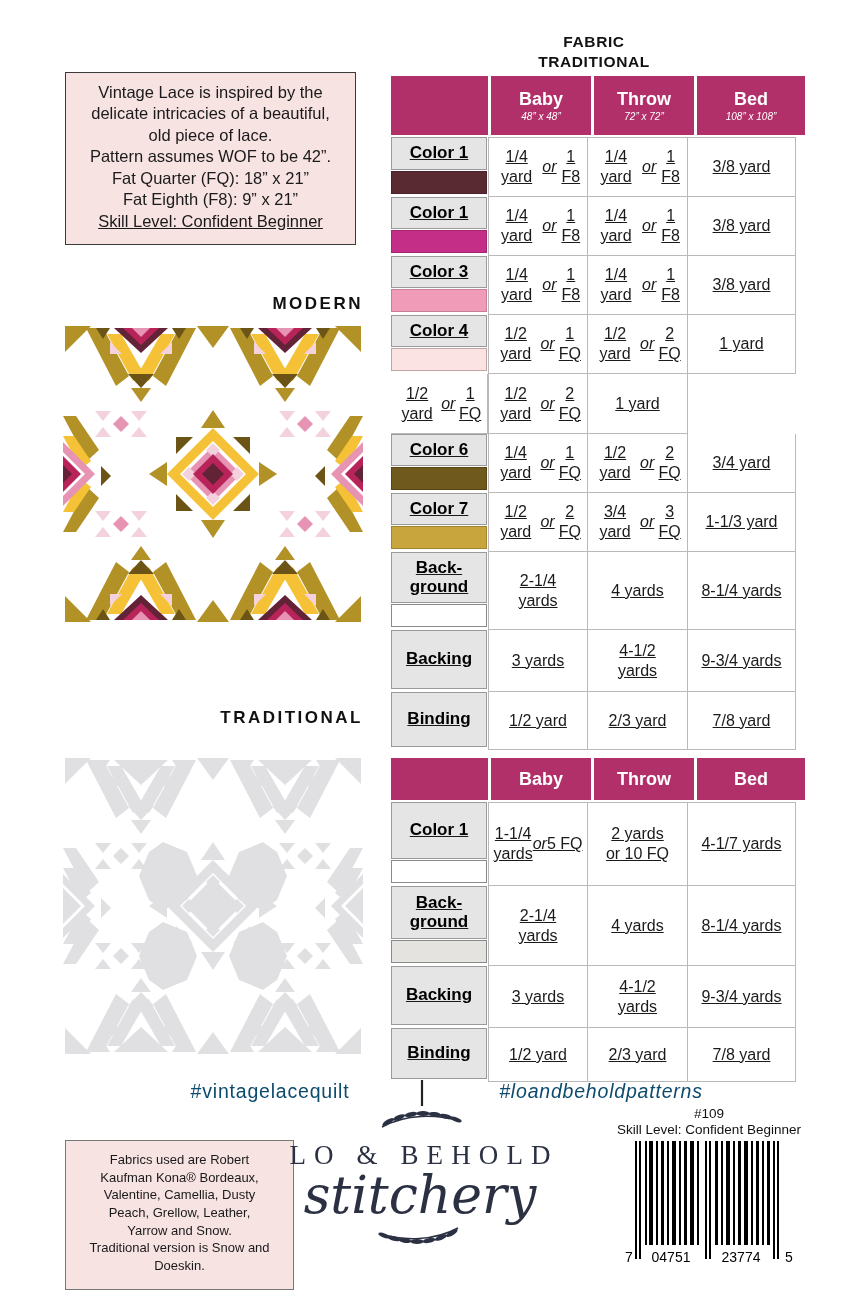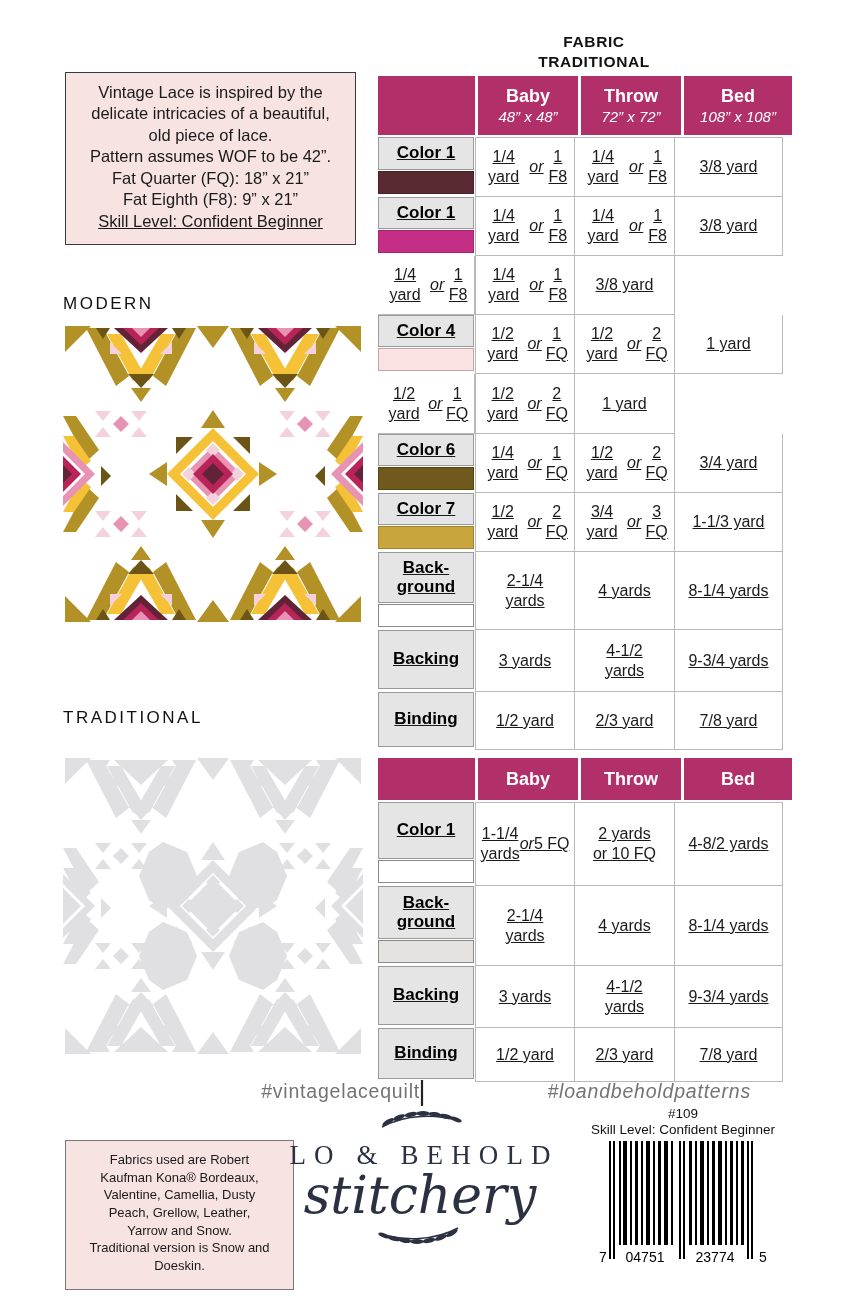--- a/index.html
+++ b/index.html
@@ -9,77 +9,77 @@
 
   
   .pink-box { position:absolute; background:#F8E3E3; border:1px solid #3a3a3a; text-align:center; }
   .intro-box { left:65px; top:72px; width:291px; height:173px; padding:9px 4px; font-size:16.5px; line-height:1.3; }
   .intro-text { white-space:pre-line; }
   .skill-line { text-decoration:underline; }
   .fabrics-box { left:65px; top:1140px; width:229px; height:150px; padding:10px 4px; font-size:13px; line-height:1.36; border-color:#777; }
   .fabrics-text { white-space:pre-line; }
 
   
-  .sec-label { position:absolute; left:63px; width:300px; text-align:left; font-weight:normal; font-size:17px; letter-spacing:2.5px; color:#111; }
+  .sec-label { position:absolute; left:63px; width:300px; text-align:right; font-weight:bold; font-size:17px; letter-spacing:2.5px; color:#111; }
   .modern-label { top:294px; }
   .traditional-label { top:708px; }
 
   
   .quilt { position:absolute; left:63px; width:300px; height:300px; }
   .quilt-modern-pos { top:324px; }
   .quilt-trad-pos { top:756px; }
   .quilt-svg { display:block; width:100%; height:100%;
     --q1:#632336; --q2:#B8235A; --q3:#E794B4; --q4:#F3D2DE; --q5:#F5C136; --q6:#6C5417; --q7:#B29127; }
   .quilt-svg.trad { --q1:#E0E0E2; --q2:#E0E0E2; --q3:#E0E0E2; --q4:#E0E0E2; --q5:#E0E0E2; --q6:#E0E0E2; --q7:#E0E0E2; }
   .q1{fill:var(--q1);} .q2{fill:var(--q2);} .q3{fill:var(--q3);} .q4{fill:var(--q4);}
   .q5{fill:var(--q5);} .q6{fill:var(--q6);} .q7{fill:var(--q7);} .qw{fill:#ffffff;}
   .snowball{fill:#E0E0E2;}
 
   
   .fr-title { position:absolute; left:394px; top:32px; width:400px; text-align:center; font-weight:bold; font-size:15.5px; line-height:1.28; letter-spacing:0.6px; white-space:pre-line; color:#111; }
 
   
-  .ftable { position:absolute; left:378px; width:408px; }
+  .ftable { position:absolute; left:391px; width:408px; }
   .ftable1 { top:76px; }
   .ftable2 { top:758px; }
   .thead { display:grid; grid-template-columns:97px 100px 100px 108px; gap:3px; margin-bottom:2px; }
   .thead-cell { background:#B23069; color:#fff; text-align:center; display:flex; flex-direction:column; justify-content:center; }
   .thead1 .thead-cell { height:59px; }
   .thead2 .thead-cell { height:42px; }
   .thead-main { font-weight:bold; font-size:18px; }
-  .thead-size { font-style:italic; font-size:15px; margin-top:1px; }
+  .thead-size { font-style:italic; font-size:10px; margin-top:1px; }
   .trow { display:grid; grid-template-columns:97px 100px 100px 108px;text-decoration:underline; }
   .tcell { background:#fff; border-right:1px solid #b9b9b9; border-bottom:1px solid #b9b9b9; display:flex; align-items:center; justify-content:center; text-align:center; font-size:16px; line-height:1.22; padding:2px; }
   .trow .tcell:nth-child(2) { border-left:1px solid #b9b9b9; }
   .trow:first-child .tcell { border-top:1px solid #b9b9b9; }
   .tlabel { display:flex; flex-direction:column; padding:0 1px 3px 0; }
   .lblbox { flex:1; background:#E5E5E5; border:1px solid #9a9a9a; display:flex; align-items:center; justify-content:center; text-align:center; font-weight:bold; font-size:17px; line-height:1.1; color:#000; }
   .swatch { height:23px; margin-top:1px; border:1px solid rgba(0,0,0,0.28); }
   .sw1{background:#5A2A32; border-color:#4a2029;} .sw2{background:#C42E86; border-color:#a52670;}
   .sw3{background:#F09CB8; border-color:#c97e97;} .sw4{background:#FBE3E4; border-color:#c2a3a6;}
   .sw5{background:#F6D367; border-color:#cbab4e;} .sw6{background:#6F591C; border-color:#574514;}
   .sw7{background:#C9A53E; border-color:#a2842e;} .swWhite{background:#ffffff; border-color:#8a8a8a;}
   .swDoeskin{background:#E4E3DF; border-color:#8a8a8a;}
   .tcell i { font-style:italic; }
 
   
-  .hashtag { position:absolute; top:1080px; font-size:19.5px; letter-spacing:0.8px; color:#737373; text-align:right; }
+  .hashtag { position:absolute; top:1080px; font-size:19.5px; letter-spacing:0.8px; color:#0c4a6e; text-align:center; }
   .hashtag-left { left:120px; width:300px; }
   .hashtag-right { left:451px; width:300px;font-style:italic; }
   .hashtag-sep { position:absolute; left:416px; top:1076px; width:12px; text-align:center; font-size:27px; font-weight:300; color:#222; }
 
   
   .logo { position:absolute; left:277px; top:1106px; width:286px; text-align:center; color:#2B3142; }
   .laurel { display:block; margin:0 auto; }
   .laurel-bottom { transform:rotate(180deg); }
   .brand-name { font-family:"Liberation Serif", serif; font-size:27px; letter-spacing:0.30em; margin:8px 0 0 0.3em; color:#2B3142; }
   .brand-script { font-family:"DejaVu Serif", serif; font-style:italic; font-size:52px; line-height:1; margin:-2px 0 2px; color:#2B3142; }
 
   
-  .barcode-block { position:absolute; left:578px; top:1106px; width:210px; text-align:center; }
+  .barcode-block { position:absolute; left:604px; top:1106px; width:210px; text-align:center; }
   .pattern-number { font-size:13.5px; color:#111; }
   .skill-text { font-size:13.5px; color:#111; margin-top:1px; }
   .barcode-svg { display:block; margin:4px auto 0; }
   .bar { fill:#000; }
   .bc-num { font-family:"Liberation Sans", sans-serif; font-size:14px; fill:#000; }
 </style>
 </head>
 <body>
 
 <svg width="0" height="0" style="position:absolute" aria-hidden="true">
@@ -225,20 +225,24 @@
       <div class="trow" style="height:59px">
         <div class="tlabel">
             <div class="lblbox">Color 1</div>
             <div class="swatch sw2"></div>
           </div>
         <div class="tcell">1/4 yard<br><i>or</i> 1 F8</div>
         <div class="tcell">1/4 yard<br><i>or</i> 1 F8</div>
         <div class="tcell">3/8 yard</div>
       </div>
       <div class="trow" style="height:59px">
+        <div class="tlabel">
+            <div class="lblbox">Color 3</div>
+            <div class="swatch sw3"></div>
+          </div>
         <div class="tcell">1/4 yard<br><i>or</i> 1 F8</div>
         <div class="tcell">1/4 yard<br><i>or</i> 1 F8</div>
         <div class="tcell">3/8 yard</div>
       </div>
       <div class="trow" style="height:59px">
         <div class="tlabel">
             <div class="lblbox">Color 4</div>
             <div class="swatch sw4"></div>
           </div>
         <div class="tcell">1/2 yard<br><i>or</i> 1 FQ</div>
@@ -310,21 +314,21 @@
         </div>
     </div>
     <div class="tbody">
       <div class="trow" style="height:84px">
         <div class="tlabel">
             <div class="lblbox">Color 1</div>
             <div class="swatch swWhite"></div>
           </div>
         <div class="tcell">1-1/4<br>yards<br><i>or</i> 5 FQ</div>
         <div class="tcell">2 yards<br>or 10 FQ</div>
-        <div class="tcell">4-8/2 yards</div>
+        <div class="tcell">4-1/7 yards</div>
       </div>
       <div class="trow" style="height:80px">
         <div class="tlabel">
             <div class="lblbox">Back-<br>ground</div>
             <div class="swatch swDoeskin"></div>
           </div>
         <div class="tcell">2-1/4<br>yards</div>
         <div class="tcell">4 yards</div>
         <div class="tcell">8-1/4 yards</div>
       </div>

